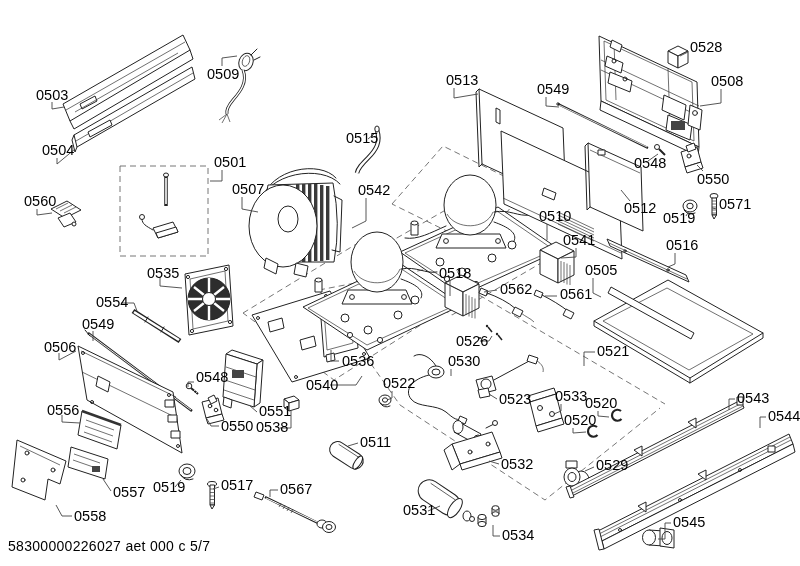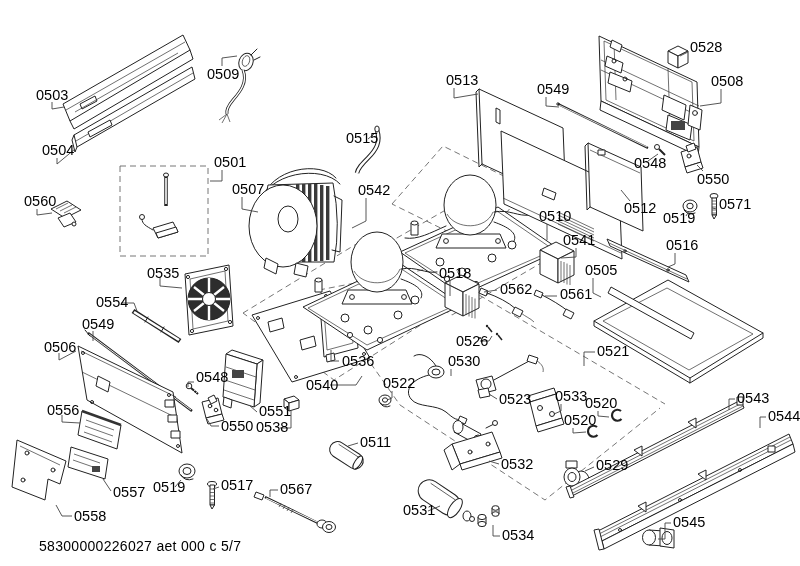--- a/index.html
+++ b/index.html
@@ -6,21 +6,21 @@
   #page{position:relative;width:800px;height:566px;background:#fff;overflow:hidden;
         font-family:"Liberation Sans",sans-serif;}
   svg{position:absolute;left:0;top:0;}
   .ln{fill:none;stroke:#222;stroke-width:1;stroke-linejoin:round;stroke-linecap:round;}
   .wh{fill:#fff;stroke:#222;stroke-width:1;stroke-linejoin:round;}
   .thin{fill:none;stroke:#333;stroke-width:.7;}
   .dash{fill:none;stroke:#666;stroke-width:.9;stroke-dasharray:6 4;}
   .leader{fill:none;stroke:#444;stroke-width:.9;}
   .plabel{font-family:"Liberation Sans",sans-serif;font-size:14.5px;fill:#000;}
   #footer{position:absolute;left:8px;top:538px;font-size:14px;color:#000;
-          font-family:"Liberation Sans",sans-serif;letter-spacing:.3px;margin-left:31px;}
+          font-family:"Liberation Sans",sans-serif;letter-spacing:.3px;}
 </style>
 </head>
 <body>
 
 <div id="page">
 <svg width="800" height="566" viewBox="0 0 800 566">
 
   <g>
     <rect x="120" y="166" width="88" height="90" class="dash"></rect>
     <polygon points="243,313 358,243 449,307 334,380" class="dash"></polygon>

